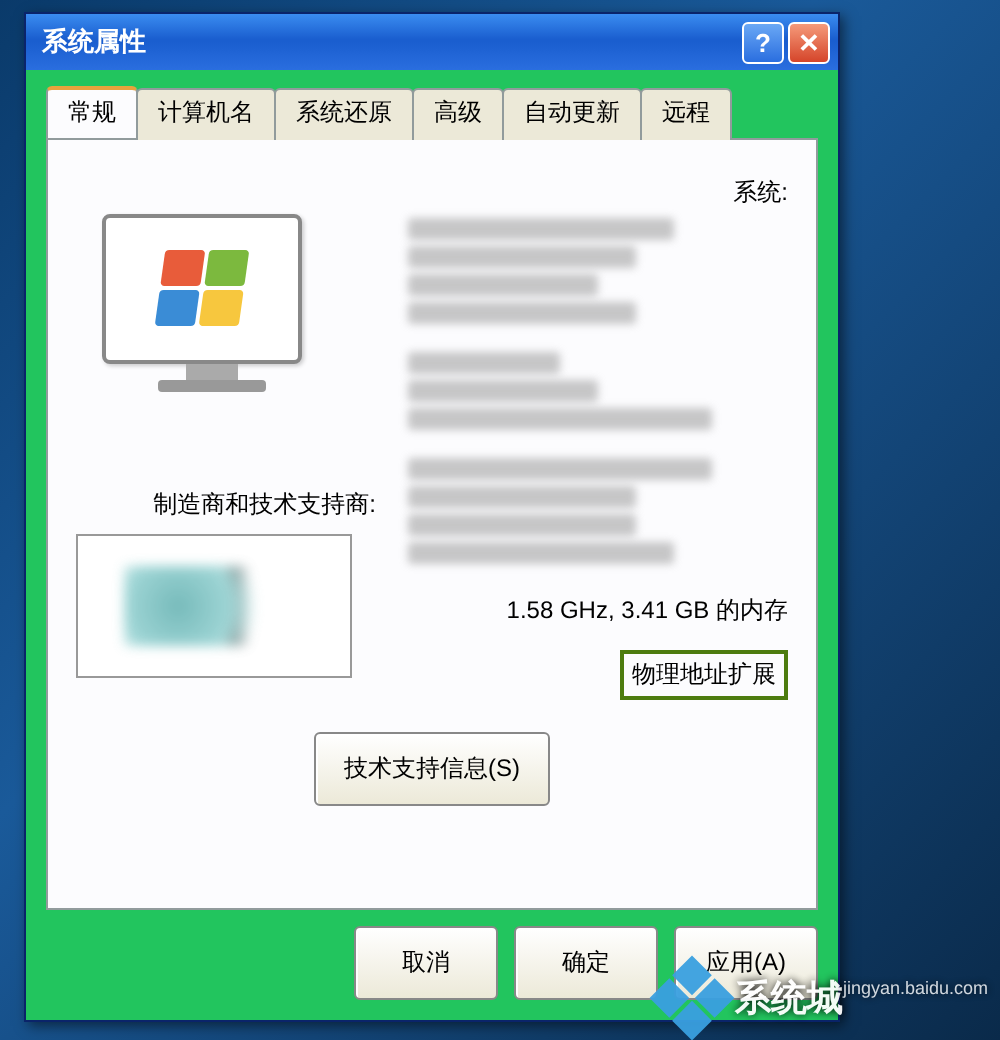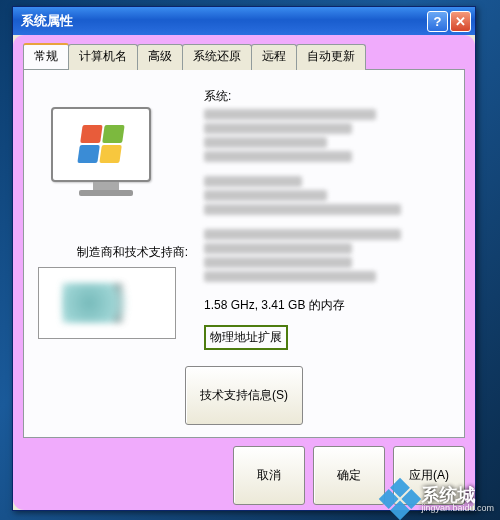--- a/index.html
+++ b/index.html
@@ -10,21 +10,21 @@
     font-family: "Microsoft YaHei", "SimSun", Tahoma, sans-serif;
     font-size: 12px;
     background: linear-gradient(135deg, #0a3a6a 0%, #1a5a9a 40%, #0a2a4a 100%);
     overflow: hidden;
     position: relative;
   }
   .window {
     position: absolute;
     left: 12px;
     top: 6px;
-    width: 464px;
+    width: 408px;
     height: 505px;
     background: #ece9d8;
     border: 1px solid #0a246a;
     box-shadow: 2px 2px 6px rgba(0,0,0,0.5);
   }
   .titlebar {
     height: 28px;
     background: linear-gradient(to bottom, #3a8cf0 0%, #1a5ecf 45%, #1a5ecf 50%, #2a6edf 100%);
     display: flex;
     align-items: center;
@@ -46,25 +46,24 @@
     font-family: Arial;
     font-size: 13px;
     font-weight: bold;
     color: #fff;
     cursor: pointer;
   }
   .tb-help { background: linear-gradient(to bottom, #6aa8f5, #2a6edf); }
   .tb-close { background: linear-gradient(to bottom, #f59a7a, #d5452a); }
   .body {
     padding: 8px 10px 10px 10px;
-    background: #f0abfc;
+    background: #22c55e;
     height: calc(100% - 28px);
     display: flex;
     flex-direction: column;
-    border-radius: 11px;
   }
   .tabs {
     display: flex;
     gap: 0;
     position: relative;
     z-index: 2;
   }
   .tab {
     padding: 3px 10px 3px 10px;
     background: #ece9d8;
@@ -88,21 +87,21 @@
     flex: 1;
     background: #fcfcfe;
     border: 1px solid #919b9c;
     padding: 18px 14px 12px 14px;
     display: flex;
     flex-direction: column;
     position: relative;
   }
   .row { display: flex; gap: 16px; }
   .col-left { width: 150px; text-align: right; }
-  .col-right { flex: 1; }
+  .col-right { flex: 1; text-align: right; }
   .logo-box {
     width: 135px;
     height: 120px;
     display: flex;
     align-items: center;
     justify-content: center;
     margin-top: 6px;
   }
   .monitor {
     width: 110px;
@@ -187,21 +186,21 @@
     margin-top: 10px;
   }
   .support-row {
     text-align: center;
     margin-top: 16px;
   }
   .btn {
     background: linear-gradient(to bottom, #fff, #ece9d8);
     border: 1px solid #888;
     border-radius: 3px;
-    padding: 20px 14px;
+    padding: 9px 14px;
     font-size: 12px;
     font-family: inherit;
     cursor: pointer;
     box-shadow: 1px 1px 0 #fff inset;
   }
   .btn-row {
     display: flex;
     justify-content: flex-end;
     gap: 8px;
     margin-top: 8px;
@@ -220,44 +219,44 @@
     text-shadow: 0 0 4px #000;
   }
   .wm-d {
     display: grid;
     grid-template-columns: 14px 14px;
     grid-template-rows: 14px 14px;
     gap: 2px;
     transform: rotate(45deg);
   }
   .wm-d div { background: #3aa0e0; }
-  .wm-text { display: flex; flex-direction: column; line-height: 1; }
+  .wm-text { display: flex; flex-direction: row; line-height: 1; }
   .wm-main { font-size: 18px; font-weight: bold; }
   .wm-sub { font-size: 9px; opacity: 0.85; }
 </style>
 </head>
 <body>
 
 <div class="window">
   <div class="titlebar">
     <span class="titlebar-text">系统属性</span>
     <div class="tb-btns">
       <div class="tb-btn tb-help">?</div>
       <div class="tb-btn tb-close">✕</div>
     </div>
   </div>
 
   <div class="body">
     <div class="tabs">
       <div class="tab active">常规</div>
       <div class="tab">计算机名</div>
+      <div class="tab">系统还原</div>
       <div class="tab">高级</div>
-      <div class="tab">系统还原</div>
+      <div class="tab">自动更新</div>
       <div class="tab">远程</div>
-      <div class="tab">自动更新</div>
     </div>
 
     <div class="panel">
       <div class="row">
 
         <div class="col-left">
           <div class="logo-box">
             <div class="monitor">
               <div class="monitor-frame">
                 <div class="winlogo">

